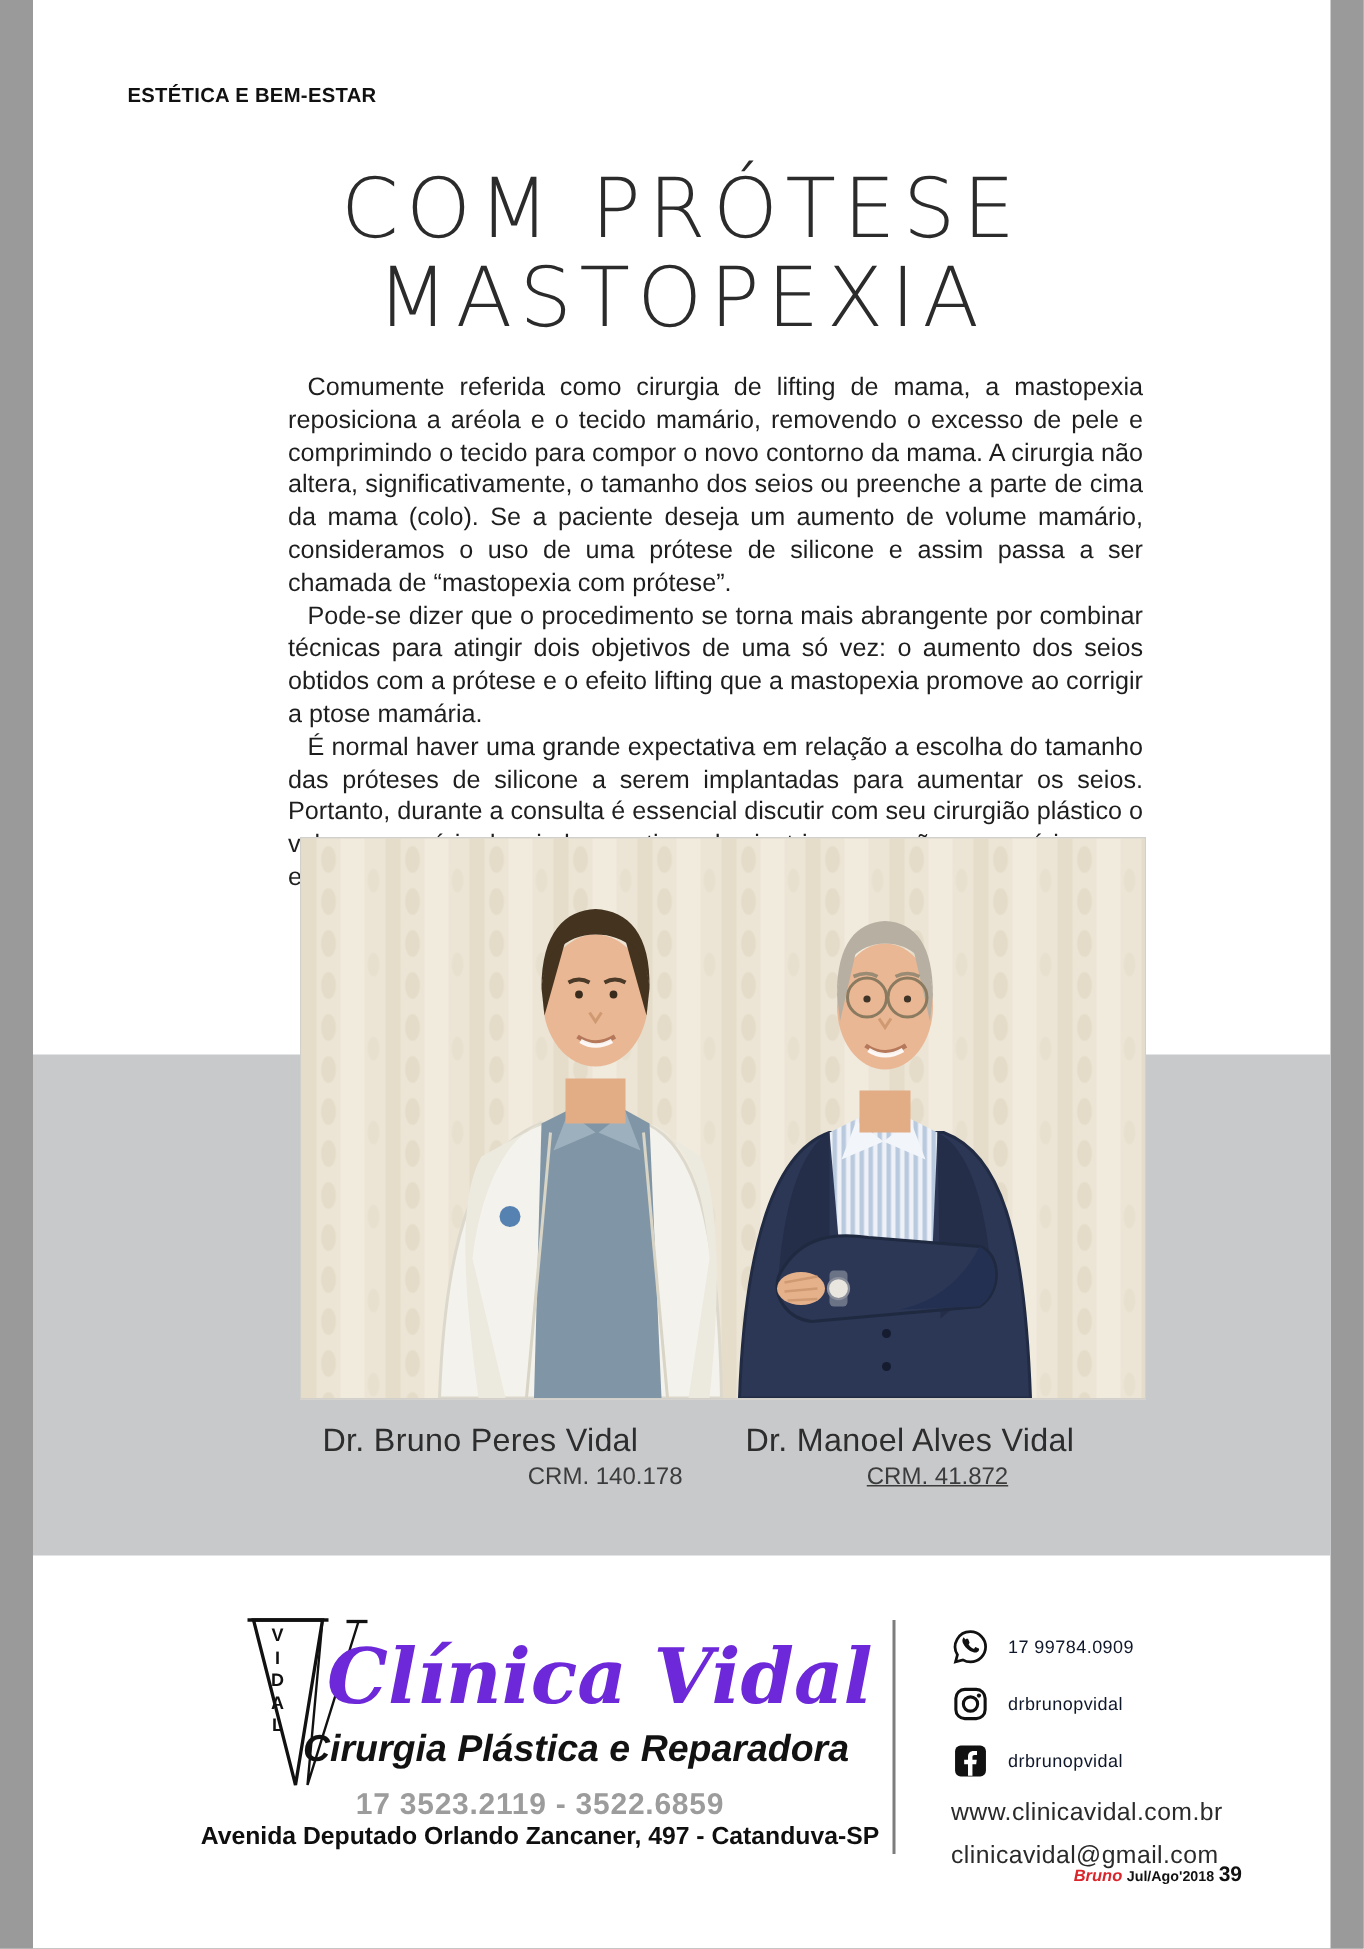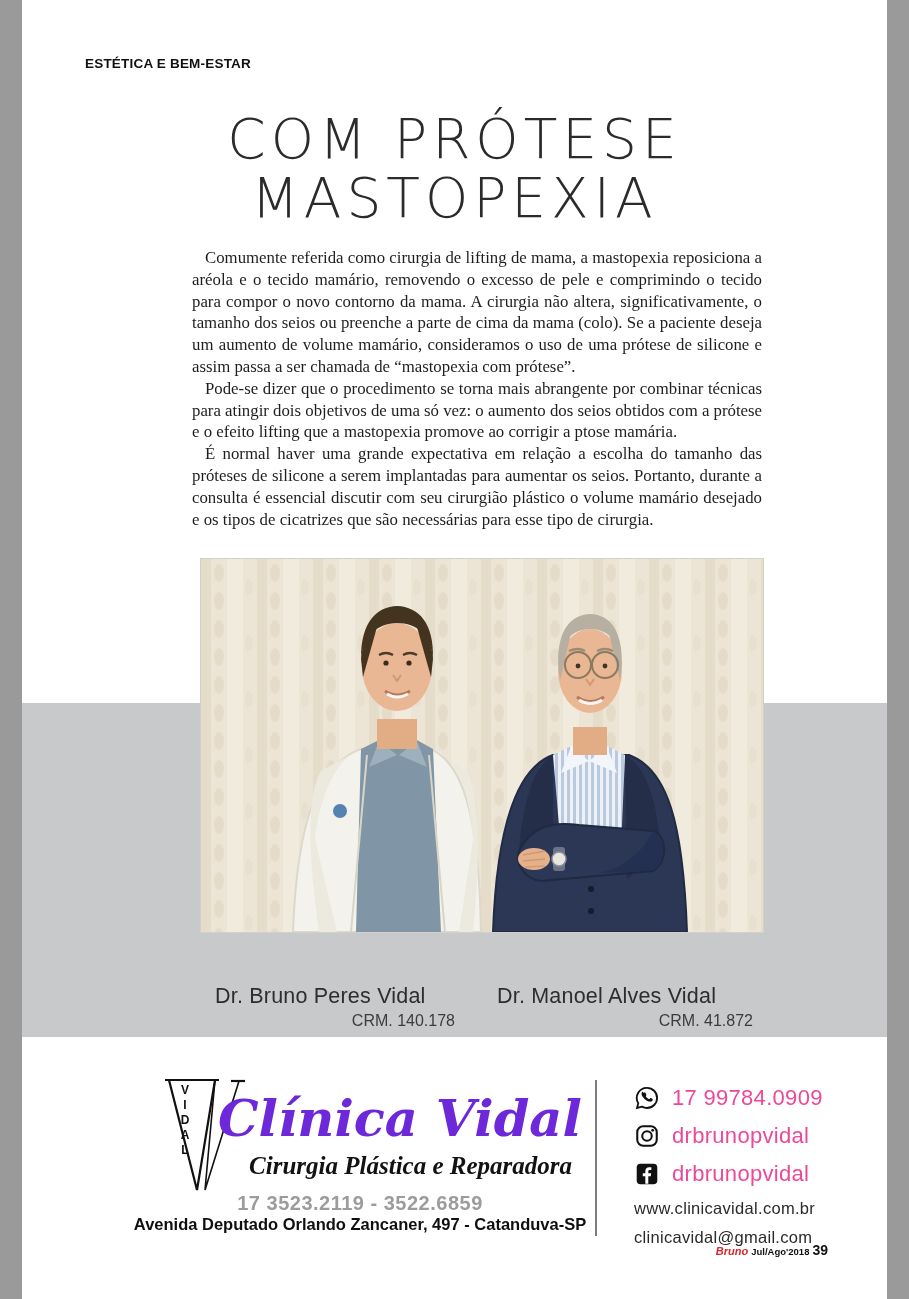--- a/index.html
+++ b/index.html
@@ -17,68 +17,68 @@
   .title{
     position:absolute;left:0;right:0;top:110px;text-align:center;
     font-family:"DejaVu Sans",sans-serif;font-weight:200;
     font-size:55px;line-height:59px;letter-spacing:5px;color:#2b2b2b;
   }
   
   .body-copy{
     position:absolute;left:170px;top:247px;width:570px;
     font-size:16.8px;line-height:21.8px;text-align:justify;color:#1e1e1e;
   }
-  .body-copy p{margin:0;text-indent:13px;font-family:Liberation Serif, serif;}
+  .body-copy p{margin:0;text-indent:13px;}
   
   .gray-band{position:absolute;left:0;top:703px;width:909px;height:334px;background:#c8c9cb;}
   
   .photo{
     position:absolute;left:178px;top:558px;width:562px;height:373px;
     border:1px solid #d2d0cb;background:#ece5d6;box-sizing:content-box;
   }
   .photo svg{display:block;}
   
-  .caption{position:absolute;top:948px;color:#2d2d2d;margin-top:36px;}
+  .caption{position:absolute;top:948px;color:#2d2d2d;}
   .caption .dr-name{font-size:21.5px;font-weight:500;letter-spacing:.2px;white-space:nowrap;}
   .caption .dr-crm{font-size:16px;color:#3c3c3c;margin-top:3px;}
   .caption-left{left:193px;width:240px;}
   .caption-left .dr-crm{text-align:right;}
   .caption-right{left:475px;width:256px;}
-  .caption-right .dr-crm{text-align:right;}
+  .caption-right .dr-crm{text-align:center;text-decoration:underline;}
   
   .logo-mark{position:absolute;left:140px;top:1076px;width:84px;height:118px;}
   .logo-monogram{
     position:absolute;left:17px;top:7px;height:100px;
     writing-mode:vertical-rl;text-orientation:upright;
     font-size:12px;font-weight:bold;letter-spacing:1px;line-height:1;color:#111;
   }
   .clinic-name{
     position:absolute;left:196px;top:1088px;width:360px;text-align:center;
     font-family:"DejaVu Serif",serif;font-style:italic;font-weight:bold;
     font-size:51px;color:#6d28d9;white-space:nowrap;
   }
   .clinic-tagline{
-    position:absolute;left:180px;top:1152px;width:370px;text-align:right;
-    font-family:Liberation Serif, serif;font-style:italic;font-weight:bold;
+    position:absolute;left:180px;top:1152px;width:370px;text-align:left;
+    font-family:Liberation Sans, sans-serif;font-style:italic;font-weight:bold;
     font-size:25px;color:#121212;white-space:nowrap;
   }
   .clinic-phones{
     position:absolute;left:138px;top:1192px;width:400px;text-align:center;
     font-size:20px;font-weight:bold;color:#9c9c9c;letter-spacing:.5px;
   }
   .clinic-address{
     position:absolute;left:108px;top:1215px;width:460px;text-align:center;
     font-size:16.5px;font-weight:bold;color:#0f0f0f;
   }
   .v-divider{position:absolute;left:573px;top:1080px;width:2px;height:156px;background:#7d7d7d;}
   
   .contacts{position:absolute;left:612px;top:1085px;width:260px;}
   .contact-row{display:flex;align-items:center;margin-bottom:12px;}
   .contact-row .c-icon{width:26px;height:26px;margin-right:12px;flex:0 0 auto;}
-  .contact-row .c-text{font-size:22px;color:#ec4899;letter-spacing:.3px;}
+  .contact-row .c-text{font-size:12px;color:#0f172a;letter-spacing:.3px;}
   .contact-plain{margin:10px 0 0 0;font-size:16.5px;color:#2a2a2a;letter-spacing:.3px;}
   
   .mag-footer{position:absolute;right:59px;top:1241px;white-space:nowrap;}
   .mag-name{font-size:11px;font-weight:bold;font-style:italic;color:#d9252b;}
   .mag-issue{font-size:9.5px;font-weight:bold;color:#111;margin-left:3px;}
   .mag-page{font-size:14px;font-weight:bold;color:#111;margin-left:3px;}
 </style>
 </head>
 <body>
 

